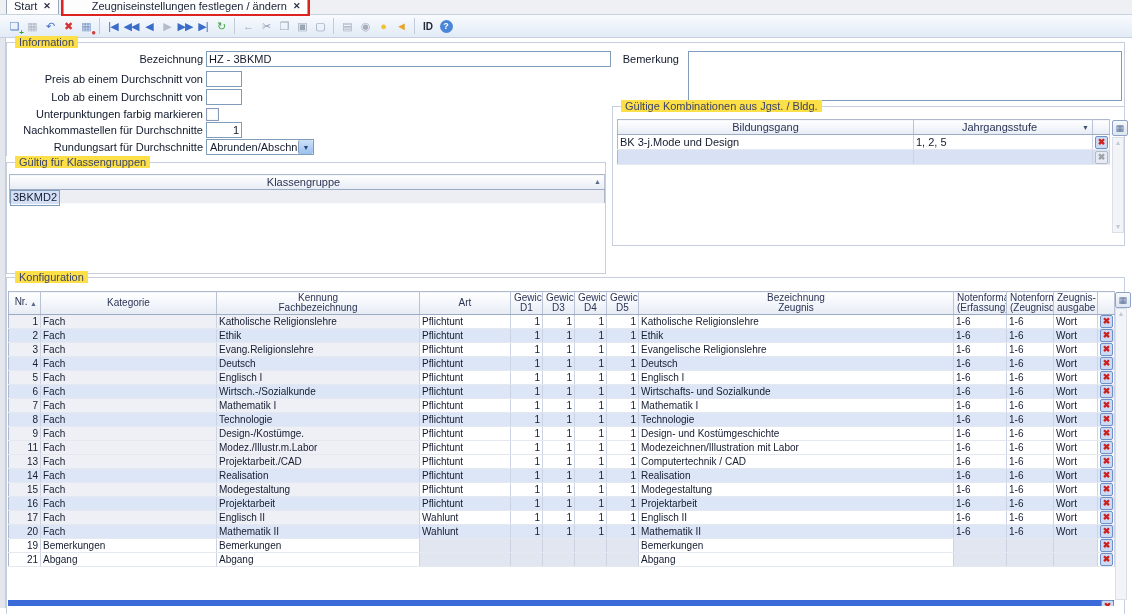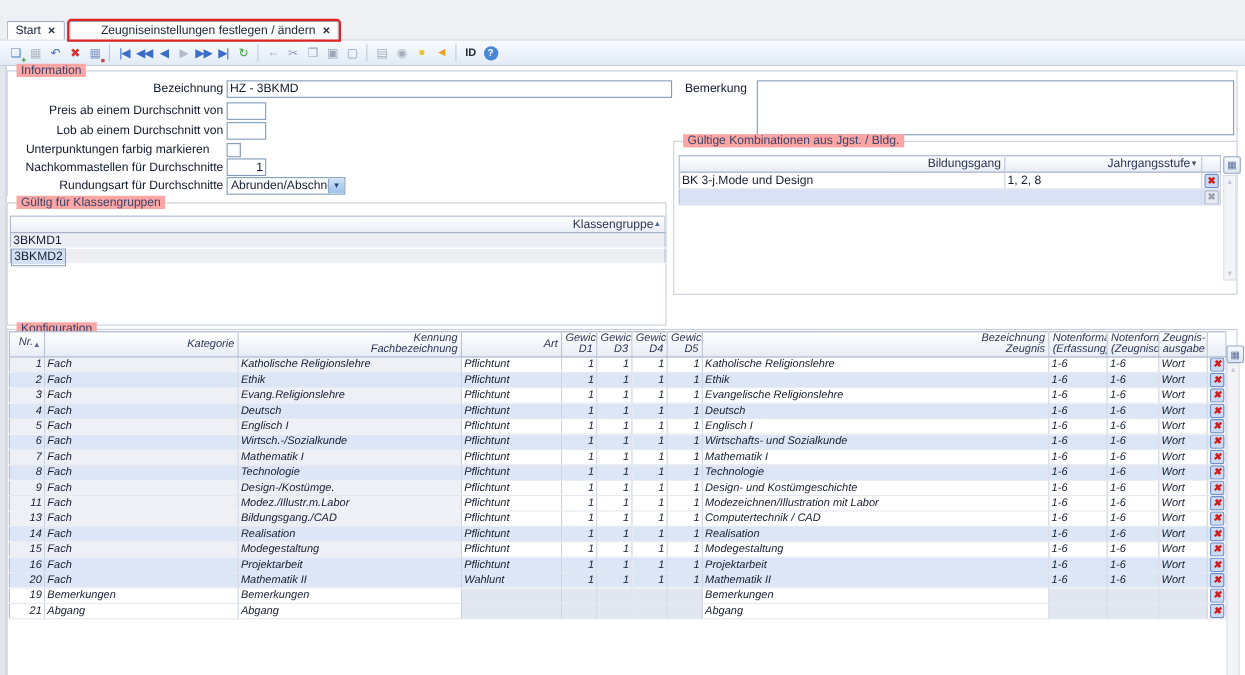--- a/index.html
+++ b/index.html
@@ -1,20 +1,20 @@
 <!DOCTYPE html>
 <html><head>
 <meta charset="utf-8">
 <style>
   html,body{margin:0;padding:0;}
   body{width:1132px;height:614px;overflow:hidden;font-family:"Liberation Sans",sans-serif;background:#fff;color:#141c30;}
   .screen{position:relative;width:1132px;height:614px;background:#fff;}
 
   
-  .tabbar{height:37px;box-sizing:border-box;background:#eef0f4;border-bottom:1px solid #c9d2e0;
+  .tabbar{height:15px;box-sizing:border-box;background:#eef0f4;border-bottom:1px solid #c9d2e0;
           display:flex;align-items:flex-end;padding-left:6px;padding-top:3px;}
   .tab{background:#fdfdfe;border:1px solid #9aa6bc;border-bottom:none;border-radius:2px 2px 0 0;
        padding:2px 7px 2px;display:flex;gap:6px;align-items:center;font-size:11px;color:#20283a;
        margin-right:4px;white-space:nowrap;}
   .tab.annotated{outline:2px solid #dd2222;padding-left:28px;}
   .tclose{font-size:9px;font-weight:bold;color:#2a3248;}
 
   
   .toolbar{height:23px;box-sizing:border-box;background:linear-gradient(#f8fbfe,#e2ebf7);
            border-bottom:1px solid #c6cfde;display:flex;align-items:center;padding-left:5px;}
@@ -25,21 +25,21 @@
   .tbi .circ{width:13px;height:13px;border-radius:50%;color:#fff;font-size:9px;font-weight:bold;
              display:flex;align-items:center;justify-content:center;letter-spacing:0;}
   .tbsep{width:1px;height:16px;background:#c2cbd9;margin:0 4px;}
 
   
   .content{position:relative;height:570px;background:#fff;}
   .content::before{content:"";position:absolute;left:0;top:0;bottom:0;width:5px;
                    background:#e3e6ec;border-right:1px solid #c6cbd6;}
 
   .fs{position:absolute;border:1px solid #c6cfde;box-sizing:border-box;}
-  .fs .legend{position:absolute;top:-7px;left:8px;background:#fca5a5;padding:0 4px;
+  .fs .legend{position:absolute;top:-7px;left:8px;background:#fde047;padding:0 4px;
               color:#3c4468;font-size:11px;white-space:nowrap;}
   #fs-info{left:6px;top:4px;width:1119px;height:114px;border-bottom:none;}
   #fs-komb{left:612px;top:68px;width:513px;height:140px;background:#fff;}
   #fs-klg{left:6px;top:124px;width:600px;height:112px;background:#fff;}
   #fs-konf{left:6px;top:239px;width:1119px;height:422px;background:#fff;}
 
   .flabel{position:absolute;width:192px;text-align:right;font-size:11px;color:#10182c;white-space:nowrap;}
   .inp{position:absolute;border:1px solid #7f9db9;background:#fff;font-family:"Liberation Sans",sans-serif;
        font-size:11px;padding:0 2px;height:14px;color:#101828;box-sizing:content-box;}
   .inp.num{text-align:right;}
@@ -47,38 +47,38 @@
   .sel{position:absolute;border:1px solid #7f9db9;background:#fff;display:flex;height:16px;box-sizing:border-box;}
   .sel .txt{flex:1;padding:0 3px;font-size:11px;line-height:14px;white-space:nowrap;overflow:hidden;}
   .sel .arr{width:14px;background:linear-gradient(#cfe0f8,#9cc0ee);border-left:1px solid #7f9db9;
             display:flex;align-items:center;justify-content:center;font-size:7px;color:#24467c;border-radius:2px;}
   textarea.bem{position:absolute;border:1px solid #7f9db9;resize:none;background:#fff;
                font-family:"Liberation Sans",sans-serif;font-size:11px;}
 
   
   table.grid{border-collapse:collapse;table-layout:fixed;position:absolute;border:1px solid #aeb8cc;background:#fff;}
   table.grid th{background:linear-gradient(#ffffff,#e7ecf5);border-right:1px solid #bac3d6;border-bottom:1px solid #9daac4;
-                font-weight:normal;text-align:right;padding:0 3px;color:#2c3454;overflow:hidden;}
+                font-weight:normal;text-align:center;padding:0 3px;color:#2c3454;overflow:hidden;}
   table.grid td{border-right:1px solid #ccd3e2;border-bottom:1px solid #e4e8f0;padding:0 2px;
                 overflow:hidden;white-space:nowrap;}
   .sorticon{float:right;font-size:7px;color:#5a6a8a;margin-top:2px;}
   .filtericon{float:right;font-size:7px;color:#44506a;margin-top:3px;}
 
   
   #komb-table{left:4px;top:12px;width:492px;font-size:11px;}
   #komb-table th{height:14px;font-size:11px;}
   #komb-table td{height:14px;font-size:11px;}
   #komb-table tr.even td{background:#d8e2f4;}
   #klg-table{left:2px;top:11px;width:595px;font-size:11px;}
   #klg-table th{height:14px;}
   #klg-table td{height:13px;background:#ededf4;border-bottom:1px solid #fbfbfd;border-right:none;}
   #klg-table tr.sel td{background:#d2dff5;}
 
   
-  #konf-table{left:1px;top:1px;width:1106px;font-size:10px;font-style:italic;}
+  #konf-table{left:1px;top:13px;width:1106px;font-size:10px;}
   #konf-table th{height:22px;font-size:10px;line-height:10.5px;vertical-align:middle;}
   #konf-table th span.hlbl{white-space:pre-line;}
   #konf-table tr{height:12.5px;}
   #konf-table td{font-size:10px;line-height:12px;height:12.5px;}
   td.c-nr,td.c-g{text-align:right;}
   tr.f.o td.lab{background:#eef0f6;}
   tr.f.o td.val,tr.f.o td.bez,tr.f.o td.cx{background:#ffffff;}
   tr.f.e td{background:#dce6f7;}
   tr.x.o td.lab,tr.x.o td.bez,tr.x.o td.cx{background:#ffffff;}
   tr.x.o td.val{background:#e2e6f0;}
@@ -152,21 +152,21 @@
 
       <div class="flabel" style="left:4px;top:10px;">Bezeichnung</div>
       <input class="inp" style="left: 199px; top: 8px; width: 399px;" value="HZ - 3BKMD">
 
       <div class="flabel" style="left:4px;top:30px;">Preis ab einem Durchschnitt von</div>
       <input class="inp" style="left: 199px; top: 28px; width: 30px;" value="">
 
       <div class="flabel" style="left:4px;top:48px;">Lob ab einem Durchschnitt von</div>
       <input class="inp" style="left: 199px; top: 46px; width: 30px;" value="">
 
-      <div class="flabel" style="left:4px;top:65px;text-align:center;">Unterpunktungen farbig markieren</div>
+      <div class="flabel" style="left:4px;top:65px;">Unterpunktungen farbig markieren</div>
       <span class="cb" style="left:199px;top:65px;"></span>
 
       <div class="flabel" style="left:4px;top:81px;">Nachkommastellen für Durchschnitte</div>
       <input class="inp num" style="left: 199px; top: 79px; width: 30px;" value="1">
 
       <div class="flabel" style="left:4px;top:98px;">Rundungsart für Durchschnitte</div>
       <div class="sel" style="left:199px;top:96px;width:108px;">
         <span class="txt">Abrunden/Abschneiden</span>
         <span class="arr">▼</span>
       </div>
@@ -186,21 +186,21 @@
         <thead>
             <tr>
           <th>Bildungsgang</th>
           <th><span class="filtericon">▼</span><span>Jahrgangsstufe</span></th>
           <th></th>
         </tr>
           </thead>
         <tbody id="komb-body">
             <tr class="odd">
               <td>BK 3-j.Mode und Design</td>
-              <td>1, 2, 8</td>
+              <td>1, 2, 5</td>
               <td class="cx"><span class="delbtn">✖</span></td>
             </tr>
             <tr class="even">
               <td></td>
               <td></td>
               <td class="cx"><span class="delbtn disabled">✖</span></td>
             </tr>
           </tbody>
       </table>
       <div class="chooser" style="left:499px;top:13px;">▦</div>
@@ -215,23 +215,20 @@
       <table class="grid" id="klg-table">
         <colgroup>
             <col style="width:595px">
           </colgroup>
         <thead>
             <tr>
           <th><span class="sorticon">▲</span><span>Klassengruppe</span></th>
         </tr>
           </thead>
         <tbody id="klg-body">
-            <tr class="">
-              <td>3BKMD1</td>
-            </tr>
             <tr class="sel">
               <td>3BKMD2</td>
             </tr>
             <tr class="">
               <td>3BKMD3</td>
             </tr>
           </tbody>
       </table>
     </div>
 
@@ -426,21 +423,21 @@
               <td class="c-g val">1</td>
               <td class="c-bez bez">Modezeichnen/Illustration mit Labor</td>
               <td class="c-nf val">1-6</td>
               <td class="c-nf val">1-6</td>
               <td class="c-za val">Wort</td>
               <td class="cx"><span class="delbtn">✖</span></td>
             </tr>
             <tr class="f o">
               <td class="c-nr lab">13</td>
               <td class="c-kat lab">Fach</td>
-              <td class="c-ken lab">Bildungsgang./CAD</td>
+              <td class="c-ken lab">Projektarbeit./CAD</td>
               <td class="c-art val">Pflichtunt</td>
               <td class="c-g val">1</td>
               <td class="c-g val">1</td>
               <td class="c-g val">1</td>
               <td class="c-g val">1</td>
               <td class="c-bez bez">Computertechnik / CAD</td>
               <td class="c-nf val">1-6</td>
               <td class="c-nf val">1-6</td>
               <td class="c-za val">Wort</td>
               <td class="cx"><span class="delbtn">✖</span></td>
@@ -478,20 +475,35 @@
             <tr class="f e">
               <td class="c-nr lab">16</td>
               <td class="c-kat lab">Fach</td>
               <td class="c-ken lab">Projektarbeit</td>
               <td class="c-art val">Pflichtunt</td>
               <td class="c-g val">1</td>
               <td class="c-g val">1</td>
               <td class="c-g val">1</td>
               <td class="c-g val">1</td>
               <td class="c-bez bez">Projektarbeit</td>
+              <td class="c-nf val">1-6</td>
+              <td class="c-nf val">1-6</td>
+              <td class="c-za val">Wort</td>
+              <td class="cx"><span class="delbtn">✖</span></td>
+            </tr>
+            <tr class="f o">
+              <td class="c-nr lab">17</td>
+              <td class="c-kat lab">Fach</td>
+              <td class="c-ken lab">Englisch II</td>
+              <td class="c-art val">Wahlunt</td>
+              <td class="c-g val">1</td>
+              <td class="c-g val">1</td>
+              <td class="c-g val">1</td>
+              <td class="c-g val">1</td>
+              <td class="c-bez bez">Englisch II</td>
               <td class="c-nf val">1-6</td>
               <td class="c-nf val">1-6</td>
               <td class="c-za val">Wort</td>
               <td class="cx"><span class="delbtn">✖</span></td>
             </tr>
             <tr class="f e">
               <td class="c-nr lab">20</td>
               <td class="c-kat lab">Fach</td>
               <td class="c-ken lab">Mathematik II</td>
               <td class="c-art val">Wahlunt</td>

